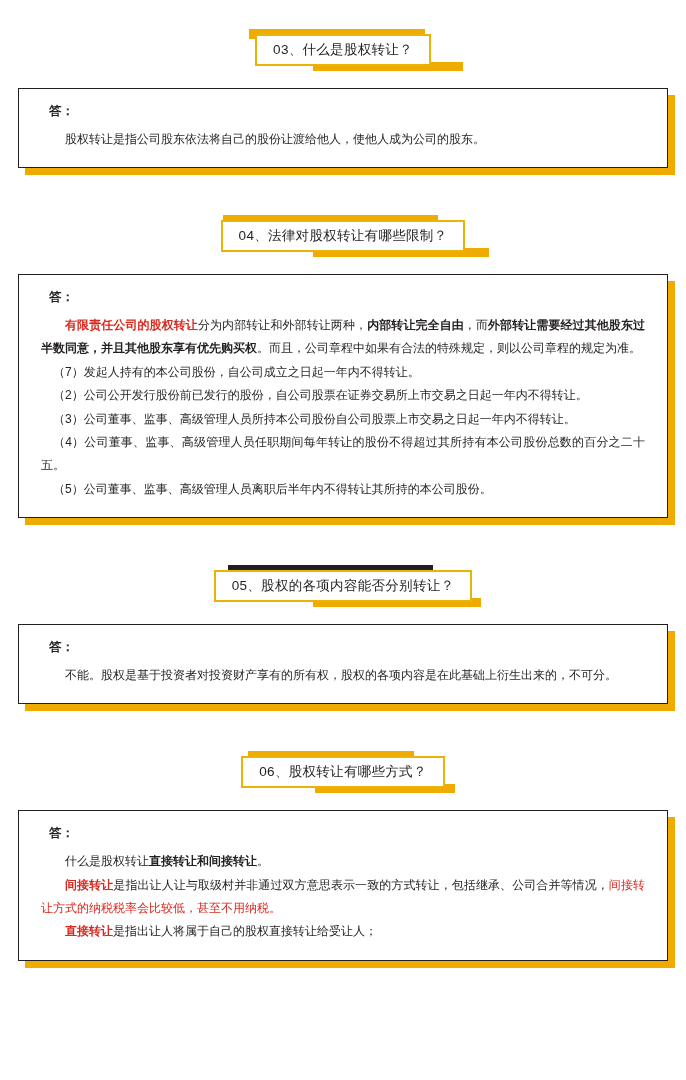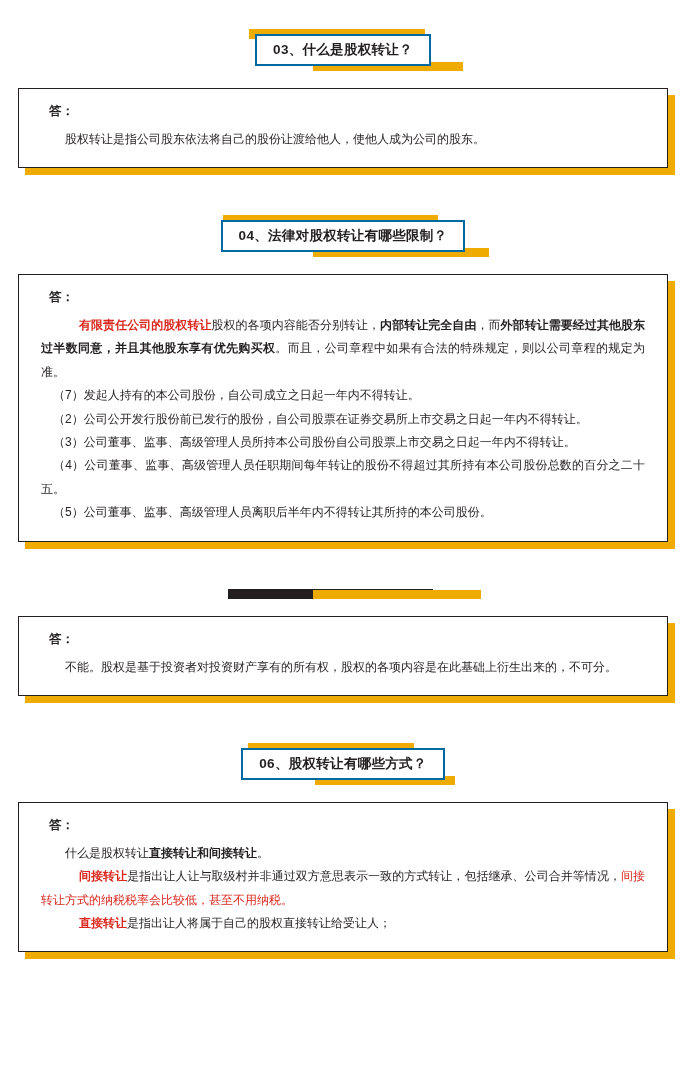--- a/index.html
+++ b/index.html
@@ -26,24 +26,24 @@
   
   .heading-wrap {
     display: flex;
     justify-content: center;
     position: relative;
   }
   .heading {
     position: relative;
     display: inline-block;
     background: #ffffff;
-    border: 2px solid #0369a1;
+    border: 2px solid #eab308;
     padding: 7px 16px 6px 16px;
     font-size: 13.5px;
-    font-weight: bold;
+    font-weight: normal;
     letter-spacing: 0.3px;
     color: #231f20;
     z-index: 3;
     line-height: 1.1;
   }
   .heading-shadow {
     position: absolute;
     z-index: 1;
     background: #f0ab00;
   }
@@ -81,21 +81,21 @@
     text-align: justify;
     margin: 0;
     text-indent: 2em;
     color: #231f20;
   }
   .para.hang {
     text-indent: 1em;
   }
   .b { font-weight: bold; }
   .red { color: #d9281e; }
-  .redb { color: #d9281e; font-weight: bold; margin-left: 14px; }
+  .redb { color: #d9281e; font-weight: bold; }
   .spacer-sm { height: 22px; }
   .spacer-md { height: 34px; }
   .spacer-xl { height: 52px; }
 </style>
 </head>
 <body>
 
 <div class="page">
 
   <div class="spacer-md"></div>
@@ -124,38 +124,39 @@
       <div class="heading">04、法律对股权转让有哪些限制？</div>
       <div class="heading-shadow" style="width:176px;height:9px;left:50%;margin-left:-30px;bottom:-5px;"></div>
     </div>
     <div class="spacer-sm"></div>
     <div class="card-wrap">
       <div class="card-shadow"></div>
       <div class="card">
         <div class="ans-label">答：</div>
 
         <p class="para">
-          <span class="redb">有限责任公司的股权转让</span><span>股权的各项内容能否分别转让，</span><span class="b">内部转让完全自由</span><span>，而</span><span class="b">外部转让需要经过其他股东过半数同意，并且其他股东享有优先购买权</span><span>。而且，公司章程中如果有合法的特殊规定，则以公司章程的规定为准。</span>
+          <span class="redb">有限责任公司的股权转让</span><span>分为内部转让和外部转让两种，</span><span class="b">内部转让完全自由</span><span>，而</span><span class="b">外部转让需要经过其他股东过半数同意，并且其他股东享有优先购买权</span><span>。而且，公司章程中如果有合法的特殊规定，则以公司章程的规定为准。</span>
         </p>
 
 
         <p class="para hang">（7）发起人持有的本公司股份，自公司成立之日起一年内不得转让。</p>
         <p class="para hang">（2）公司公开发行股份前已发行的股份，自公司股票在证券交易所上市交易之日起一年内不得转让。</p>
         <p class="para hang">（3）公司董事、监事、高级管理人员所持本公司股份自公司股票上市交易之日起一年内不得转让。</p>
         <p class="para hang">（4）公司董事、监事、高级管理人员任职期间每年转让的股份不得超过其所持有本公司股份总数的百分之二十五。</p>
         <p class="para hang">（5）公司董事、监事、高级管理人员离职后半年内不得转让其所持的本公司股份。</p>
       </div>
     </div>
   </div>
 
   <div class="spacer-xl"></div>
 
   <div class="qa-block">
     <div class="heading-wrap">
       <div class="heading-shadow" style="width:205px;height:10px;left:50%;margin-left:-115px;top:-5px;background:#231f20;"></div>
+      <div class="heading">05、股权的各项内容能否分别转让？</div>
       <div class="heading-shadow" style="width:168px;height:9px;left:50%;margin-left:-30px;bottom:-5px;"></div>
     </div>
     <div class="spacer-sm"></div>
     <div class="card-wrap">
       <div class="card-shadow"></div>
       <div class="card">
         <div class="ans-label">答：</div>
         <p class="para">不能。股权是基于投资者对投资财产享有的所有权，股权的各项内容是在此基础上衍生出来的，不可分。</p>
       </div>
     </div>

